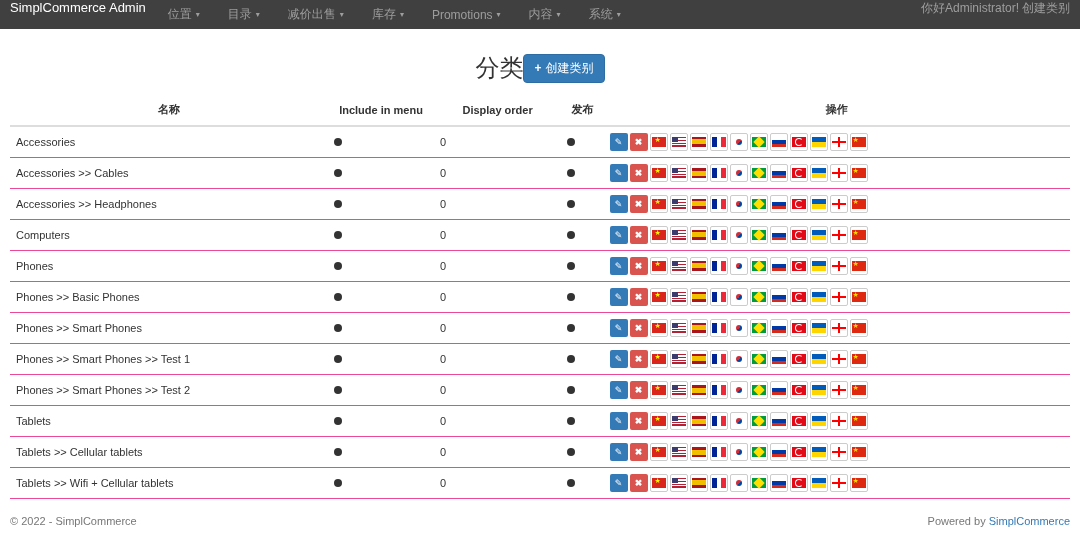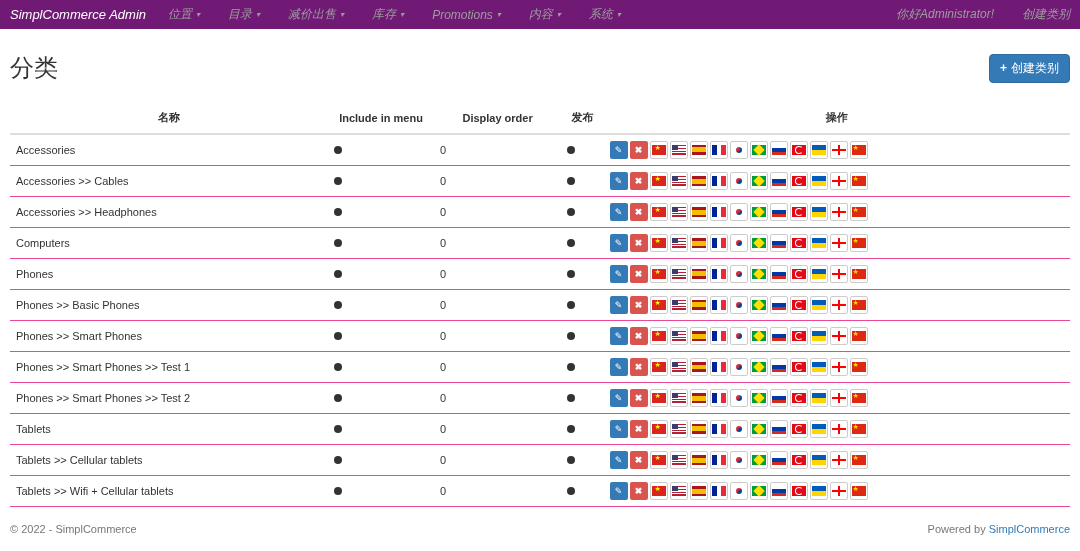--- a/index.html
+++ b/index.html
@@ -1,26 +1,26 @@
 <!DOCTYPE html>
 <html><head>
 <meta charset="utf-8">
 <style>
   * { box-sizing: border-box; margin: 0; padding: 0; }
   body { font-family: "Helvetica Neue", Helvetica, Arial, sans-serif; font-size: 12px; color: #333; background: #fff; }
-  .navbar { background: #701a75; color: #9d9d9d; height: 29px; display: flex; align-items: center; padding: 0 10px; font-size: 12px; font-style: italic; }
+  .navbar { background: #404040; color: #9d9d9d; height: 29px; display: flex; padding: 0 10px; font-size: 12px; }
   .navbar .brand { color: #fff; font-size: 13px; margin-right: 12px; }
   .navbar .nav { display: flex; gap: 8px; }
   .navbar .nav-item { padding: 0 10px; display: flex; align-items: center; cursor: pointer; }
   .navbar .caret { margin-left: 4px; font-size: 8px; }
   .navbar .spacer { flex: 1; }
-  .navbar .right { display: flex; gap: 28px; }
+  .navbar .right { display: flex; gap: 3px; }
   .navbar .right a { color: #9d9d9d; text-decoration: none; }
   .container { padding: 8px 10px; }
-  .page-header { display: flex; justify-content: space-between; align-items: center; margin: 15px 0 18px; }
+  .page-header { display: flex; justify-content: center; align-items: center; margin: 15px 0 10px; }
   .page-header h1 { font-size: 24px; font-weight: 500; color: #333; }
   .btn-primary { background: #337ab7; color: #fff; border: 1px solid #2e6da4; border-radius: 4px; padding: 5px 10px; font-size: 12px; cursor: pointer; display: inline-flex; align-items: center; gap: 4px; }
   .btn-primary .plus { font-weight: bold; }
   table { width: 100%; border-collapse: collapse; font-size: 11px; }
   th { text-align: center; font-weight: 700; padding: 8px 6px; border-bottom: 2px solid #ddd; }
   td { padding: 6px 6px; border-bottom: 1px solid #ec4899; vertical-align: middle; }
   .dot { width: 8px; height: 8px; background: #333; border-radius: 50%; display: inline-block; }
   .action-row { display: flex; gap: 2px; flex-wrap: nowrap; }
   .action-btn { width: 18px; height: 18px; border-radius: 2px; display: inline-flex; align-items: center; justify-content: center; font-size: 9px; color: #fff; cursor: pointer; overflow: hidden; position: relative; }
   .action-btn.edit { background: #337ab7; }

